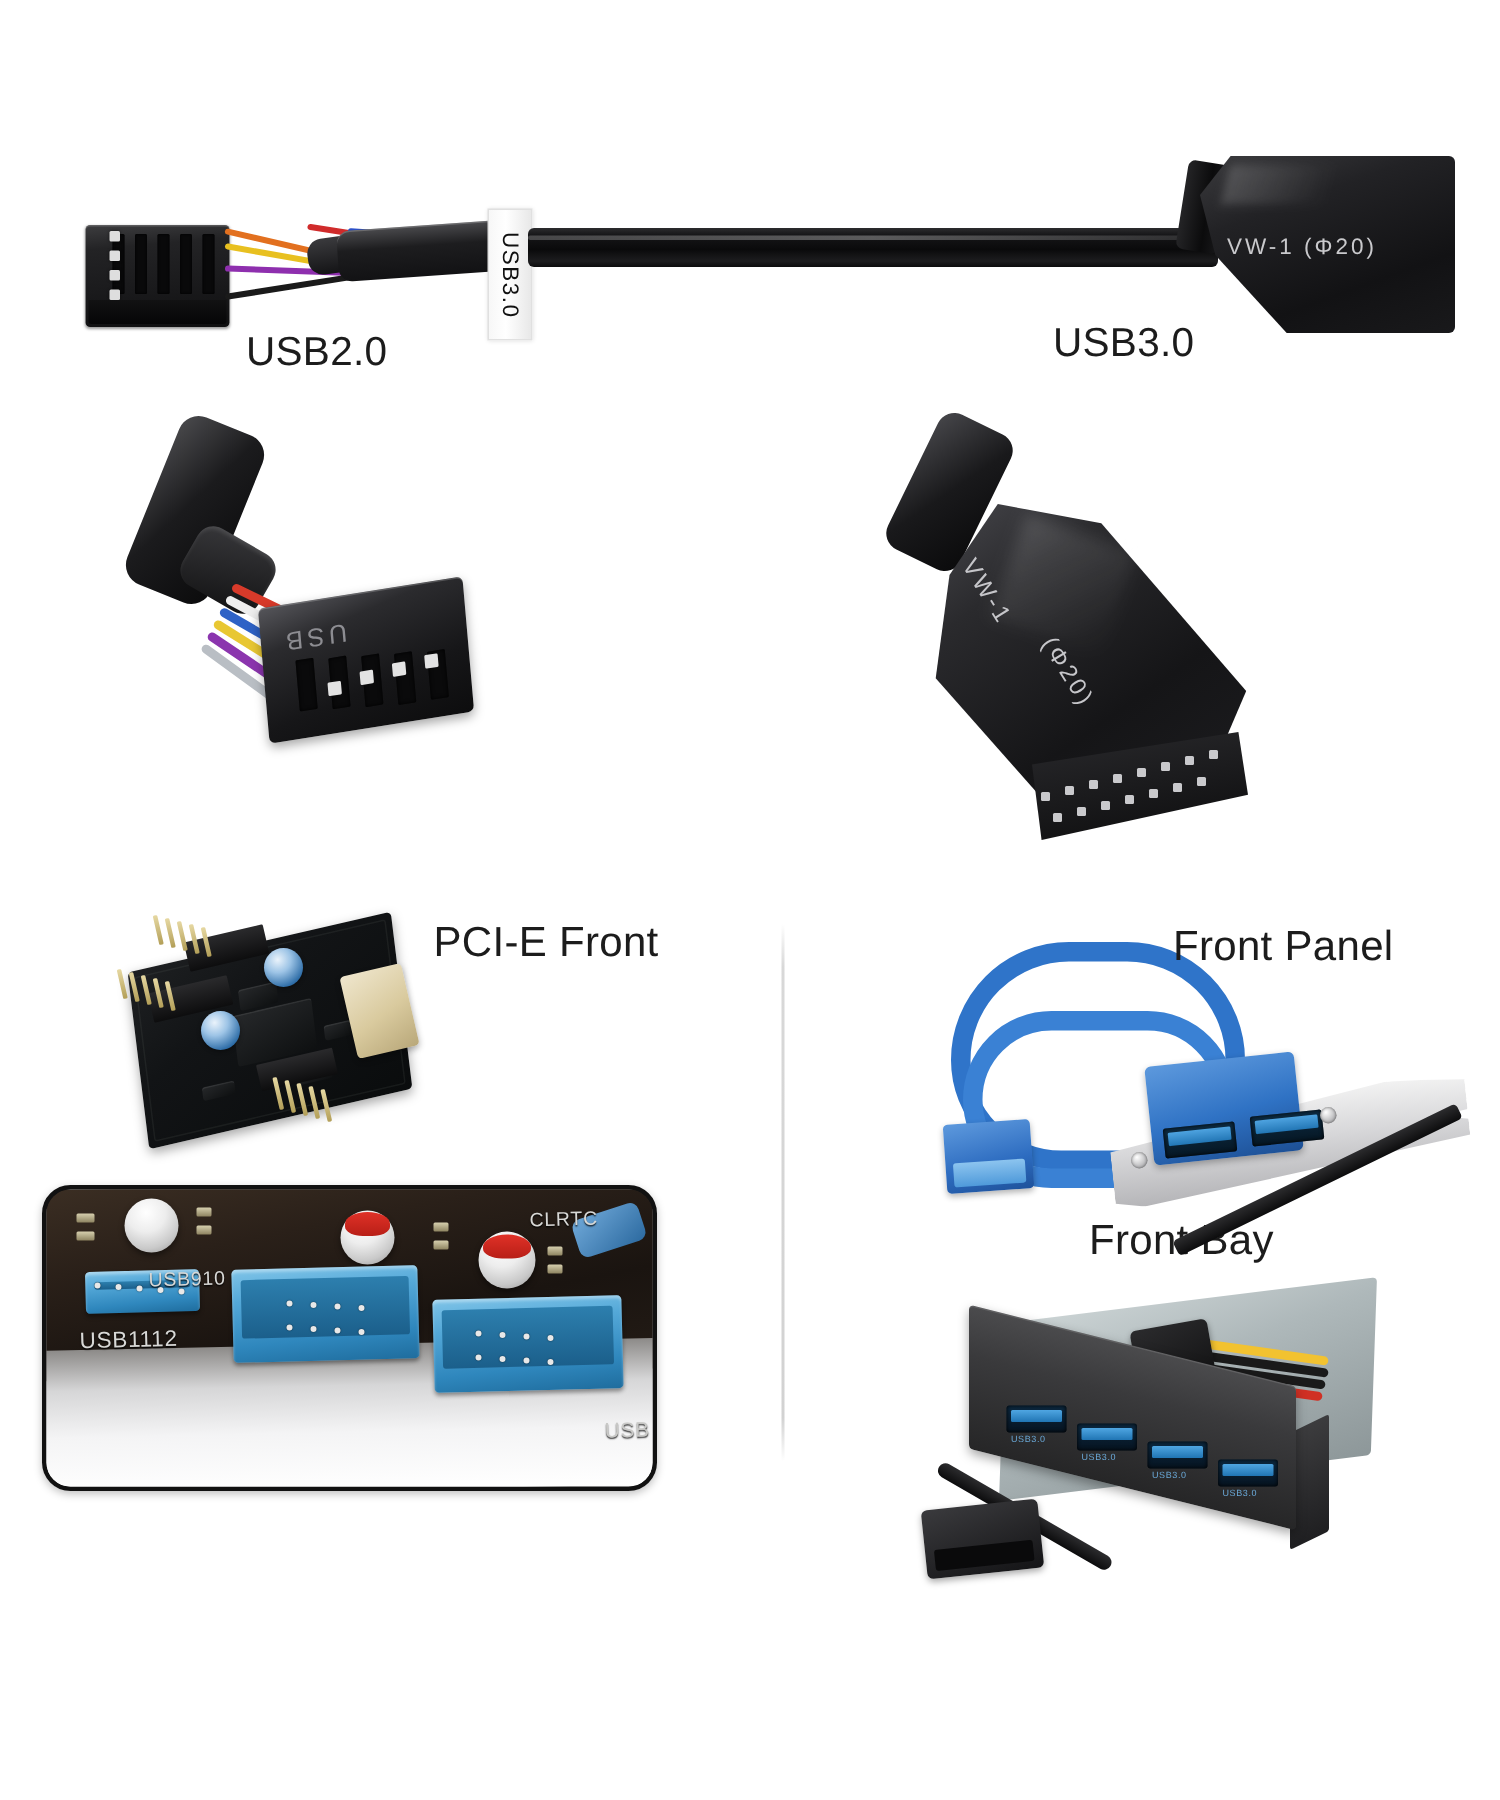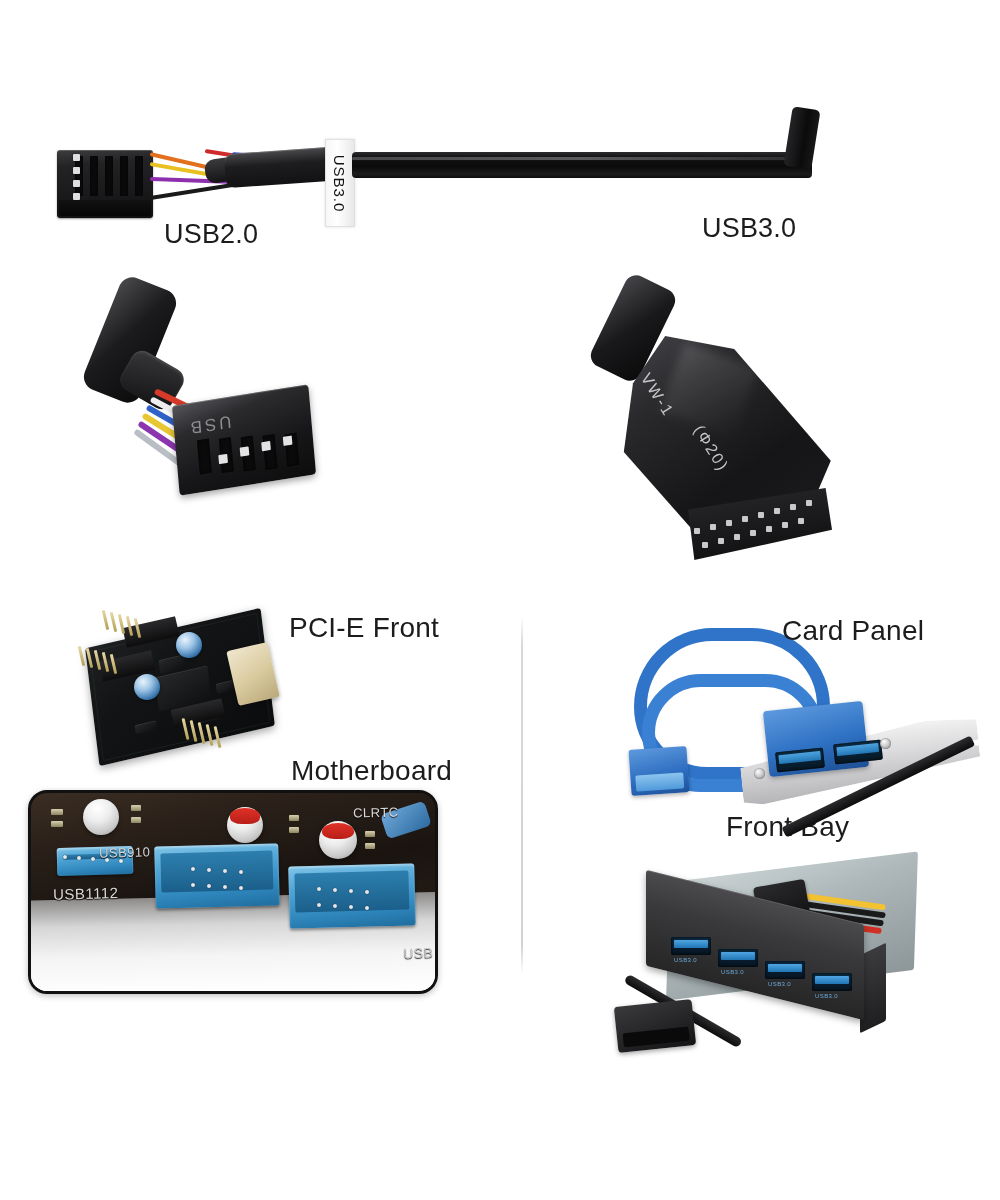--- a/index.html
+++ b/index.html
@@ -366,20 +366,25 @@
     <div class="shrink2"></div>
     <div class="shrink"></div>
 
     <div class="flag">
       <span>USB3.0</span>
     </div>
 
     <div class="cable-main"></div>
     <div class="cable-riser"></div>
 
+    <div class="flare">
+      <div class="body"></div>
+      <div class="gloss"></div>
+      <div class="vw">VW-1  (Φ20)</div>
+    </div>
   </div>
 
   <div class="lbl" style="left:164px;top:219px;font-size:27px;">USB2.0</div>
   <div class="lbl" style="left:702px;top:213px;font-size:27px;">USB3.0</div>
 
   <div id="mid-left">
     <div class="mjacket"></div>
     <div class="mshrink"></div>
 
     <div class="mwire" style="left:60px;top:108px;width:72px;background:#d83a2a;transform:rotate(26deg);"></div>
@@ -457,21 +462,20 @@
     <div class="gpin" style="left:120px;top:112px;height:22px;transform:rotate(-13deg);"></div>
     <div class="gpin" style="left:128px;top:114px;height:22px;transform:rotate(-13deg);"></div>
     <div class="gpin" style="left:136px;top:116px;height:22px;transform:rotate(-13deg);"></div>
     <div class="gpin" style="left:144px;top:118px;height:22px;transform:rotate(-13deg);"></div>
     <div class="cap" style="left:104px;top:24px;"></div>
     <div class="cap" style="left:62px;top:66px;"></div>
     <div class="beige" style="left:160px;top:38px;"></div>
   </div>
 
   <div class="lbl" style="left:289px;top:612px;font-size:28px;">PCI-E Front</div>
-  <div class="lbl" style="left:291px;top:755px;font-size:28px;">Motherboard</div>
 
   <div id="mobo-photo">
     <div class="mobo-pcb"></div>
     <div class="mobo-floor"></div>
 
     <div class="ecap" style="left:52px;top:6px;width:36px;height:36px;"></div>
     <div class="ecap red" style="left:196px;top:14px;width:36px;height:36px;"></div>
     <div class="ecap red" style="left:288px;top:28px;width:38px;height:38px;"></div>
     <div class="blue-cap"></div>
 
@@ -528,21 +532,21 @@
     <div class="bcable" style="left:30px;top:54px;width:156px;height:92px;border-radius:80px;border-color:#3a81d4;"></div>
     <div class="bhead"></div>
     <div class="bracket"></div>
     <div class="bblock"></div>
     <div class="uport" style="left:164px;top:130px;"></div>
     <div class="uport" style="left:222px;top:122px;"></div>
     <div class="screwhole" style="left:142px;top:148px;"></div>
     <div class="screwhole" style="left:268px;top:118px;"></div>
   </div>
 
-  <div class="lbl" style="left:782px;top:615px;font-size:28px;">Card Panel</div>
+  <div class="lbl" style="left:782px;top:615px;font-size:28px;">Front Panel</div>
   <div class="lbl" style="left:726px;top:811px;font-size:28px;">Front Bay</div>
 
   <div id="front-bay">
     <div class="bay-tray"></div>
     <div class="bay-side"></div>
 
     <div class="blkcable" style="left:176px;top:-18px;width:210px;height:11px;transform:rotate(-26deg);transform-origin:left center;"></div>
 
     <div class="pwr-wire" style="left:170px;top:52px;width:108px;background:#f2c230;border-radius:40px;transform:rotate(8deg);"></div>
     <div class="pwr-wire" style="left:170px;top:60px;width:108px;background:#1a1a1a;border-radius:40px;transform:rotate(8deg);"></div>

